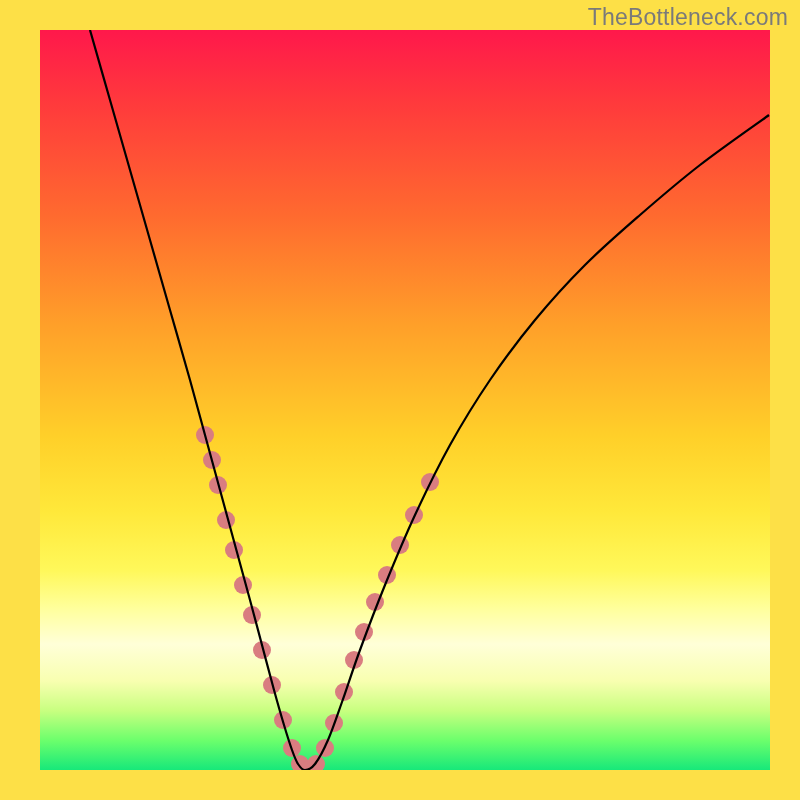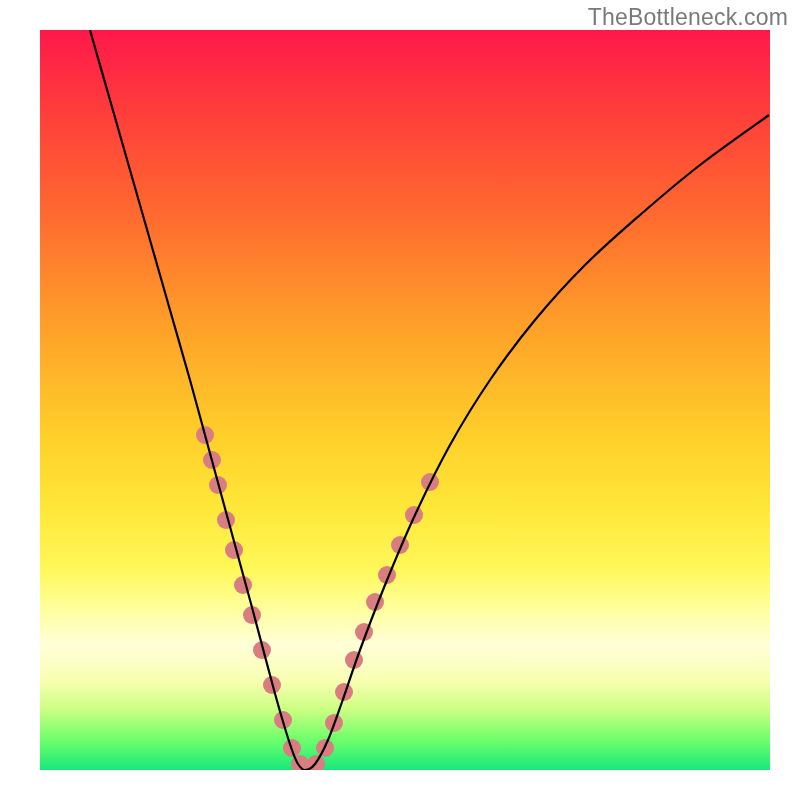--- a/index.html
+++ b/index.html
@@ -10,21 +10,21 @@
     background: #000;
     overflow: hidden;
     font-family: Arial, Helvetica, sans-serif;
   }
   .frame {
     position: absolute;
     left: 0;
     top: 0;
     width: 800px;
     height: 800px;
-    background: #ffffff;
+    background: #fde047;
   }
   .plot {
     position: absolute;
     left: 40px;
     top: 30px;
     width: 730px;
     height: 740px;
     
     background: linear-gradient(
       to bottom,

